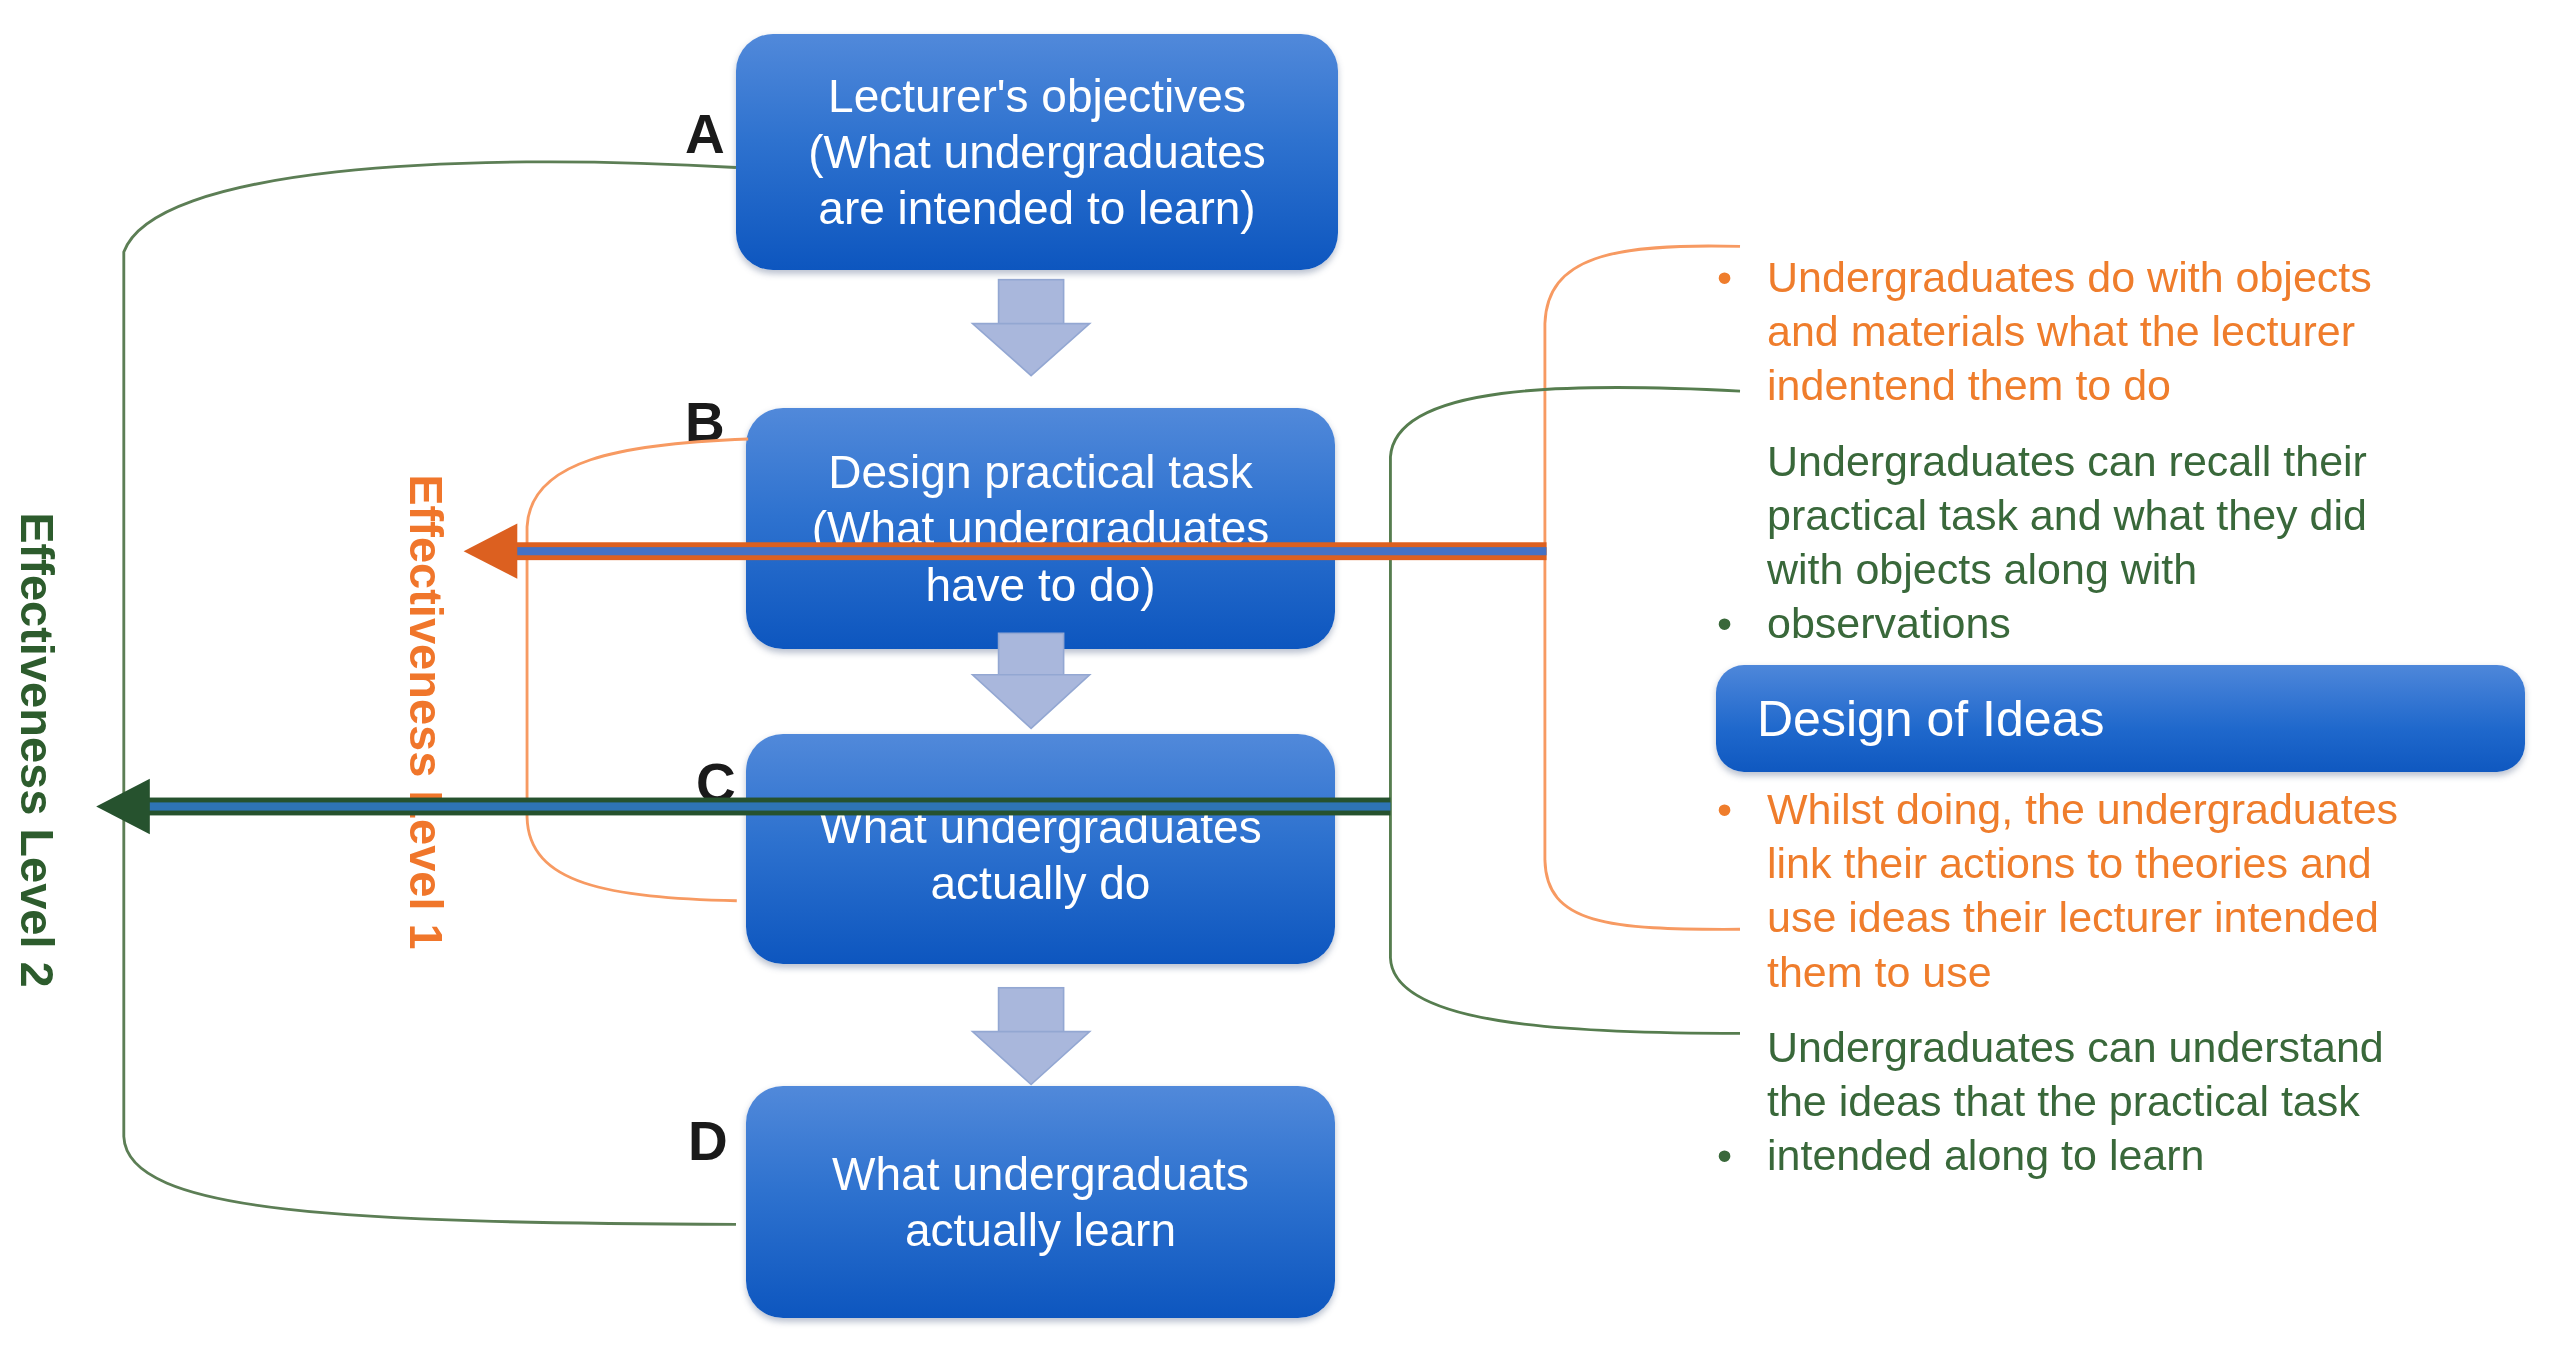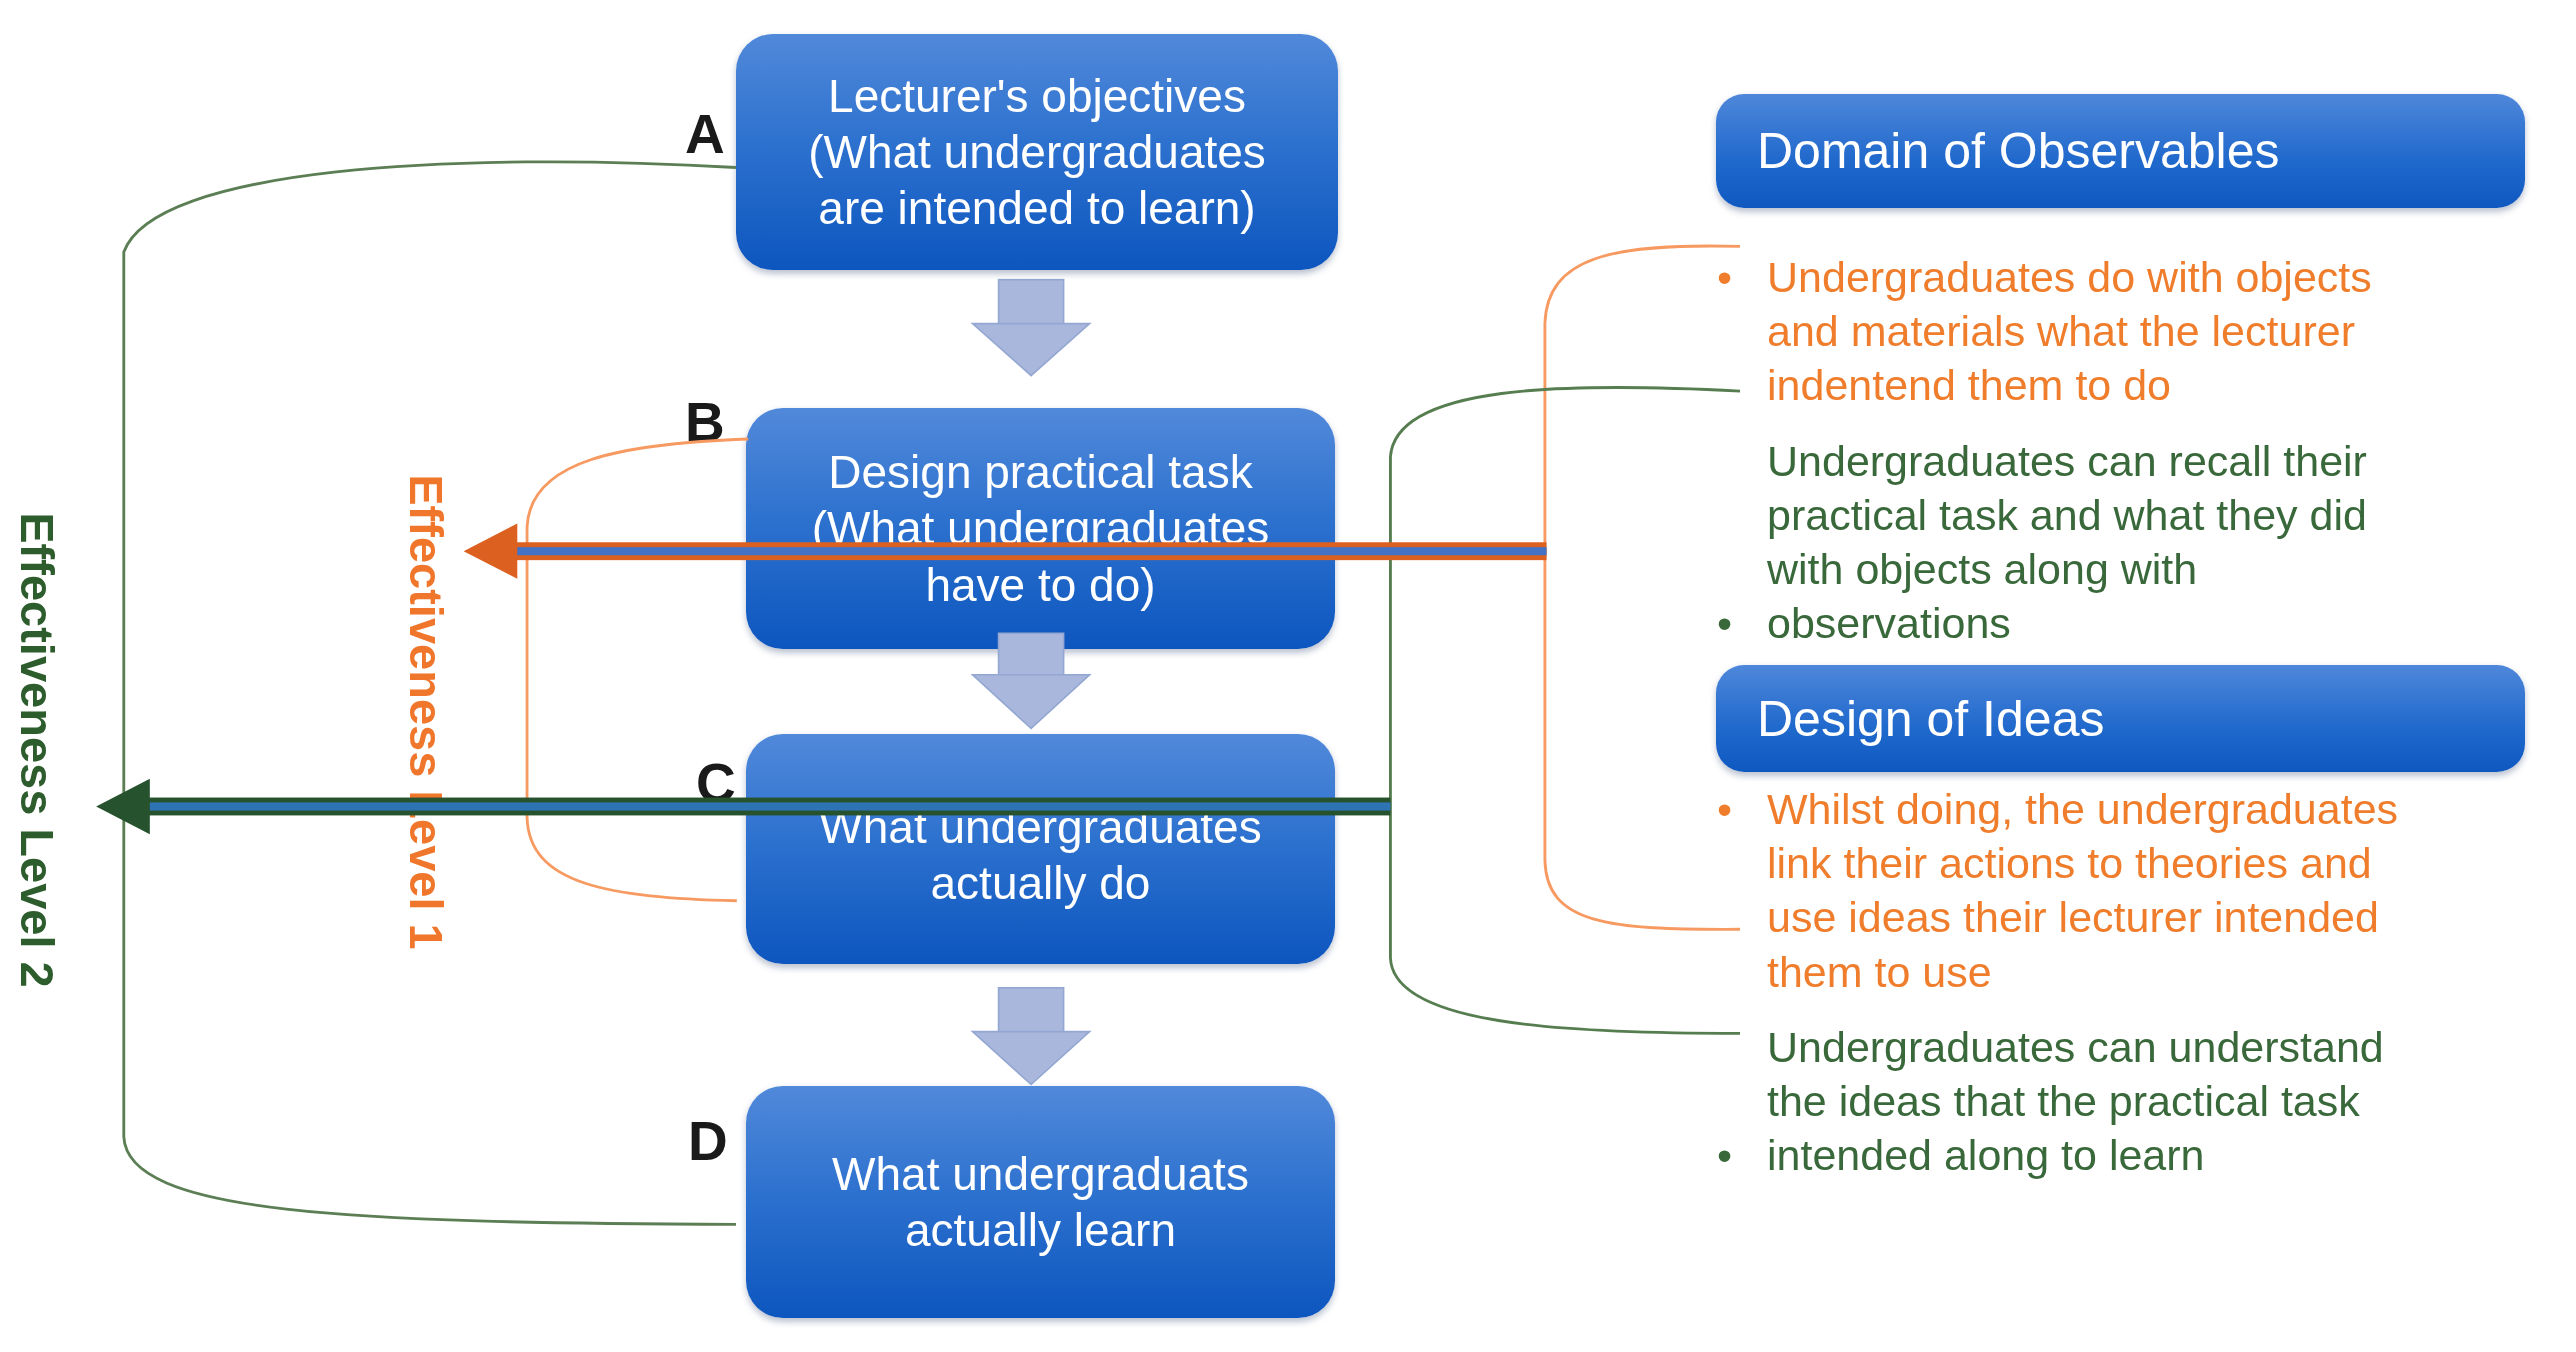--- a/index.html
+++ b/index.html
@@ -91,23 +91,20 @@
   </div>
 
   <div class="letter letter-a">A</div>
   <div class="letter letter-b">B</div>
   <div class="letter letter-c">C</div>
   <div class="letter letter-d">D</div>
 
   <div class="side-label side-green">Effectiveness Level 2</div>
   <div class="side-label side-orange">Effectiveness Level 1</div>
 
-  <div class="domain-header header-observables">
-    <span>Domain of Observables</span>
-  </div>
   <div class="domain-header header-ideas">
     <span>Design of Ideas</span>
   </div>
 
   <div class="bullets bullets-observables">
     <div class="bullet-item tone-orange">
       <span class="dot"></span>
       <span class="bullet-text">Undergraduates do with objects
 and materials what the lecturer
 indentend them to do</span>

